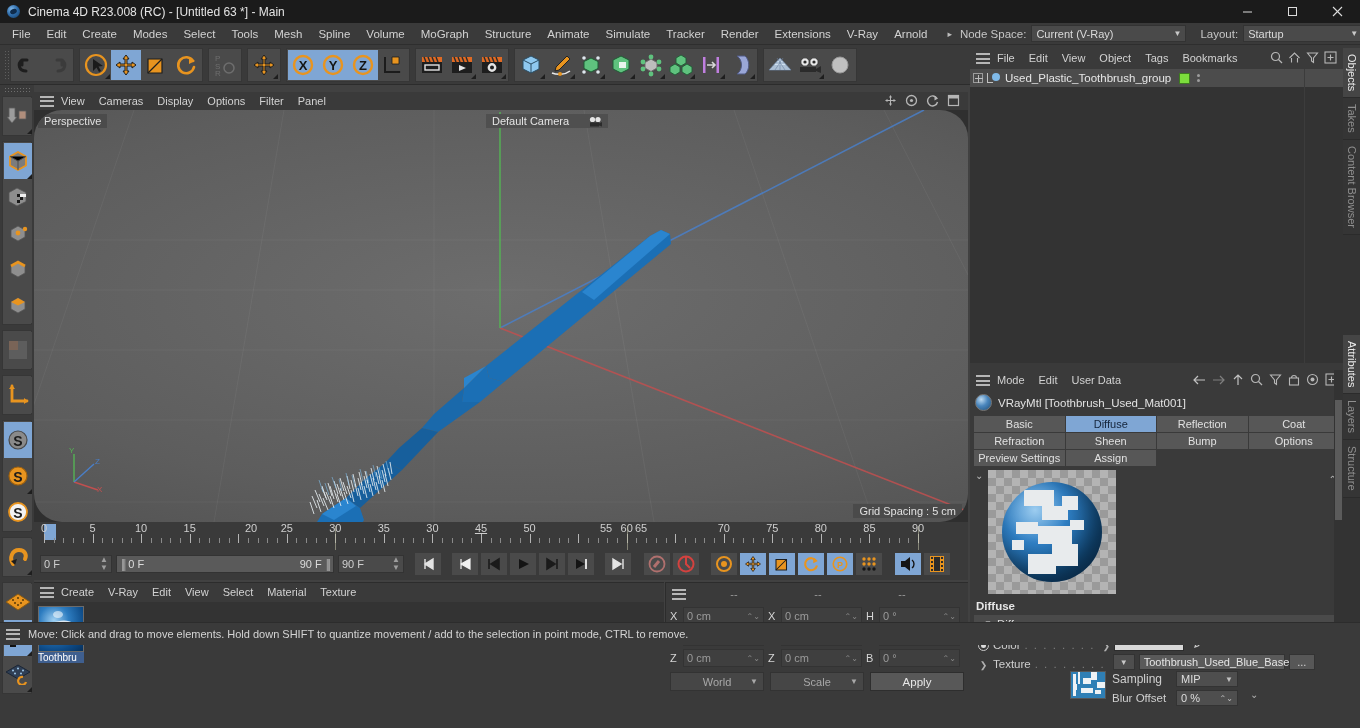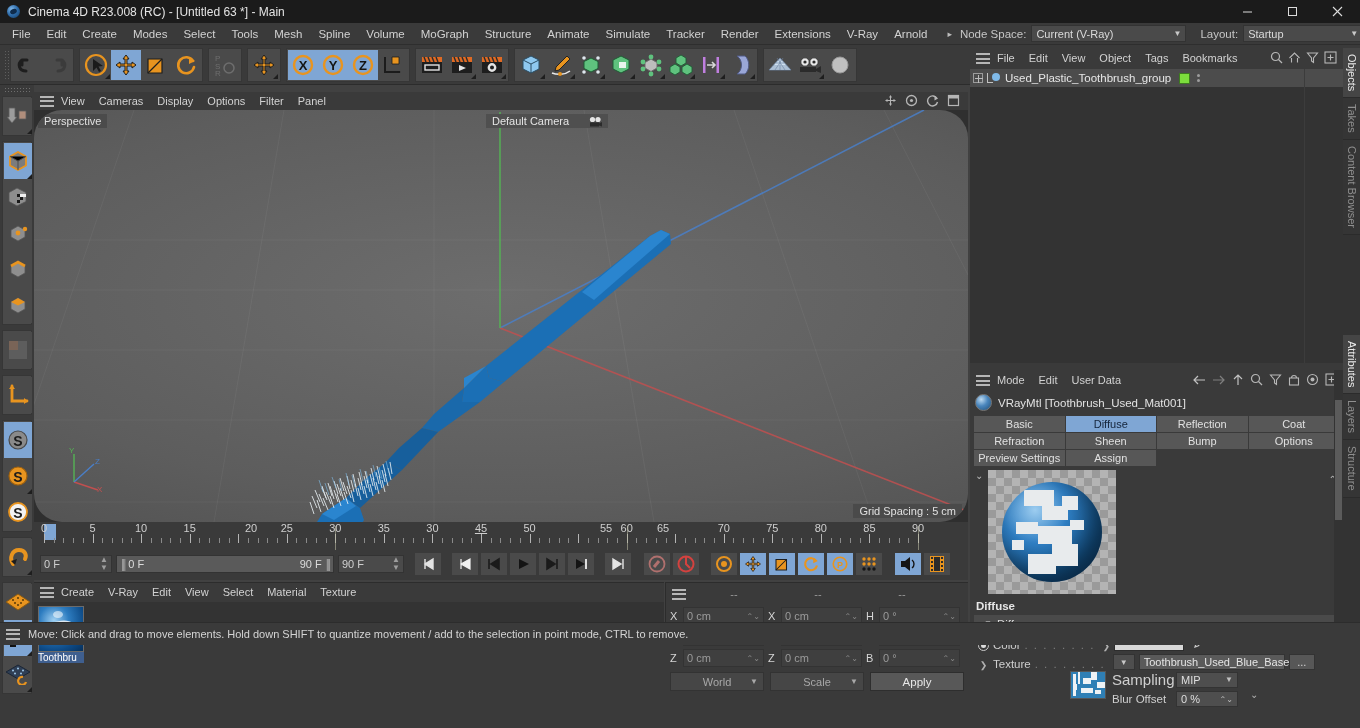--- a/index.html
+++ b/index.html
@@ -764,21 +764,21 @@
           <div class="tl-num" style="left: 388.444px;">30</div>
           <div class="tl-tickm" style="left: 388.444px;"></div>
           <div class="tl-num" style="left: 437px; text-decoration: underline;">45</div>
           <div class="tl-tickm" style="left: 437px;"></div>
           <div class="tl-num" style="left: 485.556px;">50</div>
           <div class="tl-tickm" style="left: 485.556px;"></div>
           <div class="tl-num" style="left: 534.111px; margin-left: 28px;">55</div>
           <div class="tl-tickm" style="left: 534.111px;"></div>
           <div class="tl-num" style="left: 582.667px;">60</div>
           <div class="tl-tickm" style="left: 582.667px;"></div>
-          <div class="tl-num" style="left: 619px;">65</div>
+          <div class="tl-num" style="left: 597px;">65</div>
           <div class="tl-tickm" style="left: 631.222px;"></div>
           <div class="tl-num" style="left: 679.778px; text-align: right;">70</div>
           <div class="tl-tickm" style="left: 679.778px;"></div>
           <div class="tl-num" style="left: 728.333px;">75</div>
           <div class="tl-tickm" style="left: 728.333px;"></div>
           <div class="tl-num" style="left: 776.889px;">80</div>
           <div class="tl-tickm" style="left: 776.889px;"></div>
           <div class="tl-num" style="left: 825.444px;">85</div>
           <div class="tl-tickm" style="left: 825.444px;"></div>
           <div class="tl-num" style="left: 874px;">90</div>
@@ -1279,21 +1279,21 @@
                 <rect x="20" y="0" width="6" height="8"></rect>
                 <rect x="26" y="10" width="8" height="6"></rect>
                 <rect x="10" y="16" width="12" height="5"></rect>
                 <rect x="4" y="12" width="2" height="6"></rect>
                 <rect x="24" y="18" width="6" height="4"></rect>
               </g>
             </svg>
         </div>
         <div style="display:flex;flex-direction:column;gap:3px;">
           <div style="display:flex;align-items:center;gap:6px;">
-            <span style="width:58px;font-size:15px">Sampling</span>
+            <span style="width:58px;font-size:12px">Sampling</span>
             <span class="selcombo" style="width:62px">
                 <span>MIP</span>
                 <span class="chev">▼</span>
               </span>
           </div>
           <div style="display:flex;align-items:center;gap:6px;">
             <span style="width:58px;font-size:11.5px">Blur Offset</span>
             <span class="selcombo" style="width:62px">
                 <span>0 %</span>
                 <span class="chev">⌃⌄</span>

